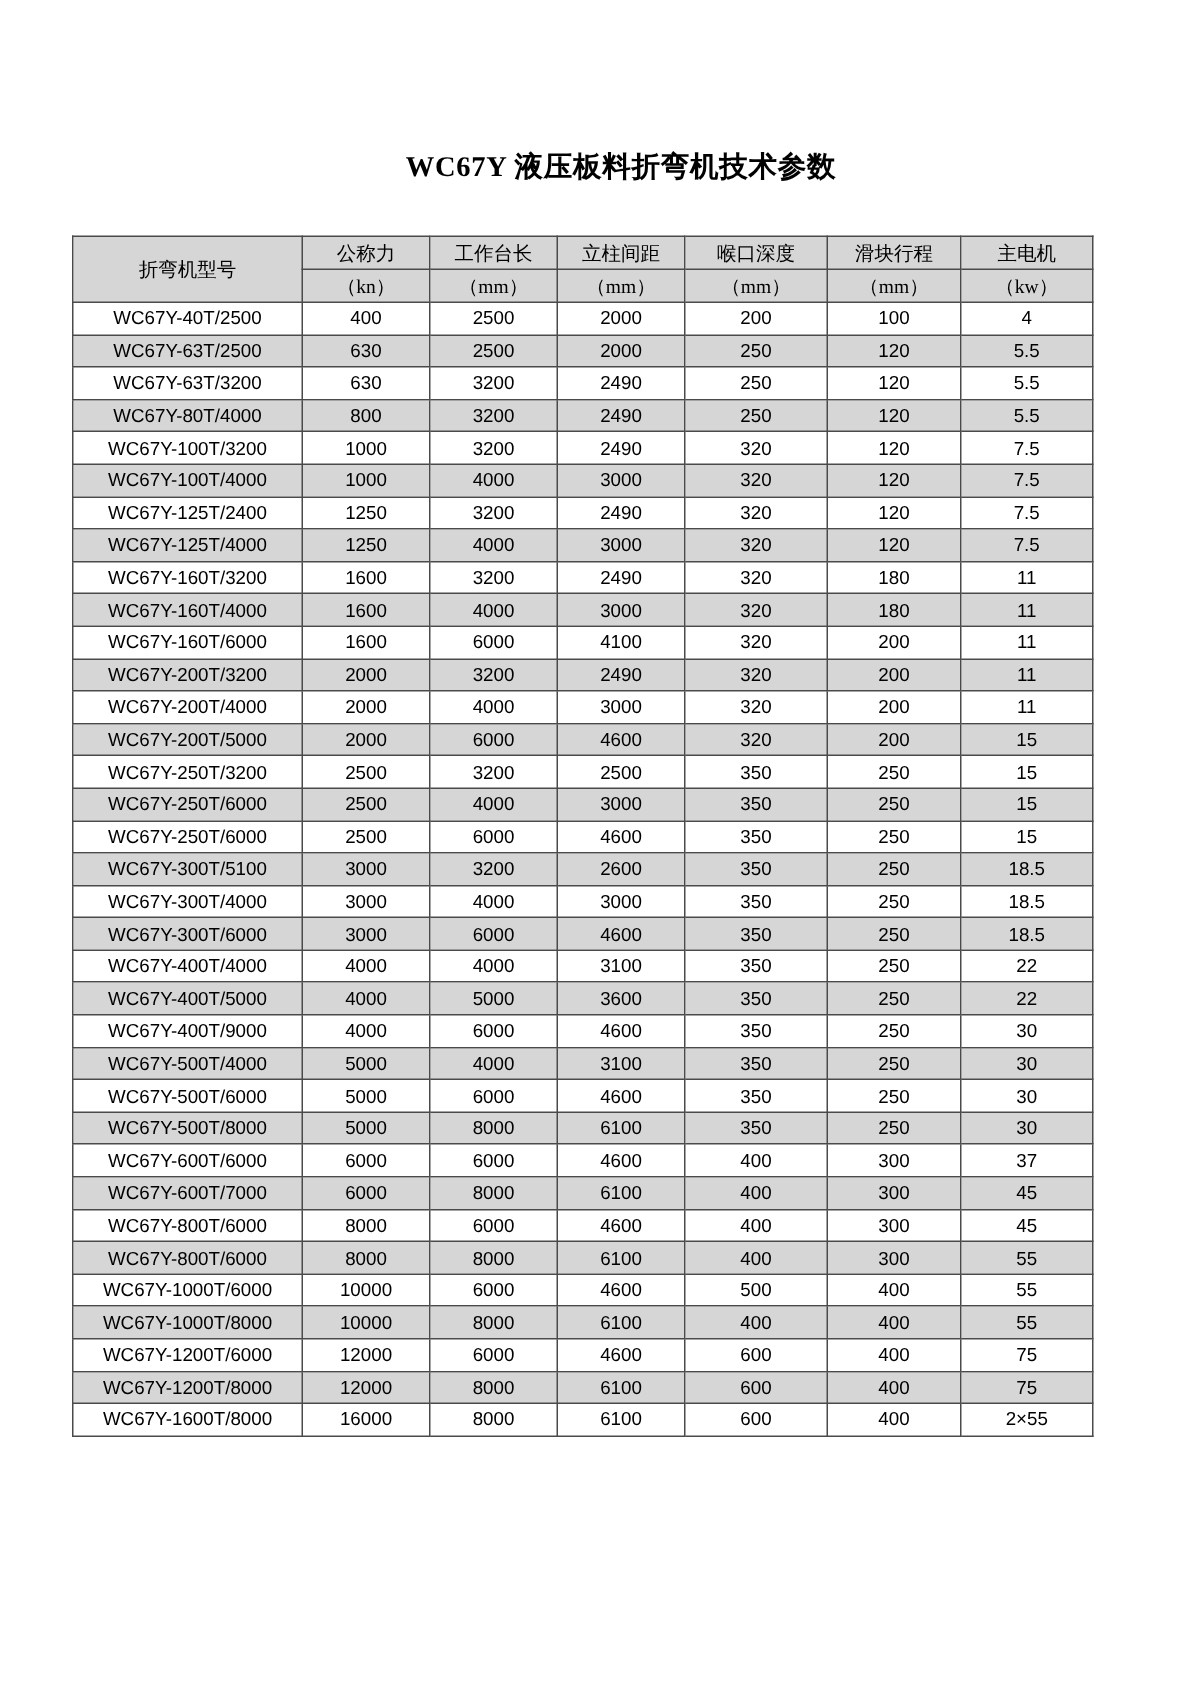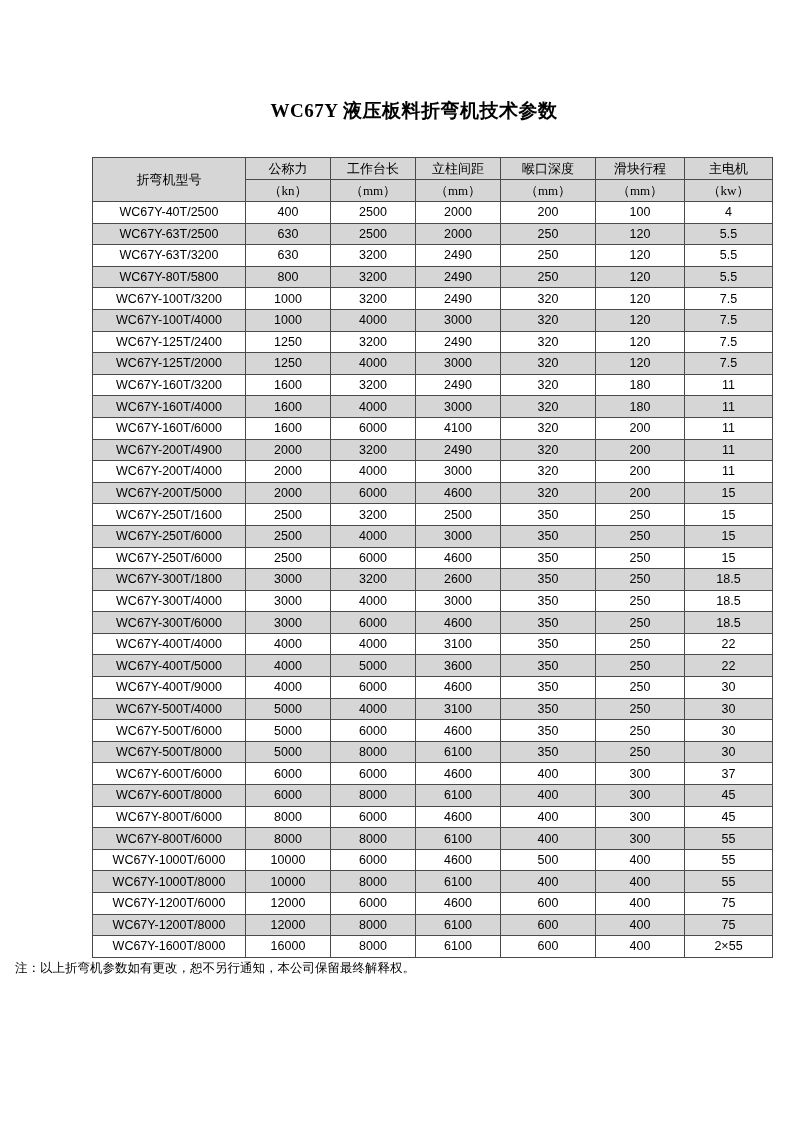--- a/index.html
+++ b/index.html
@@ -30,21 +30,20 @@
     padding-left: 14px;
   }
   table.params {
     position: absolute;
     left: 48px;
     top: 157px;
     width: 680px;
     height: 800px;
     border-collapse: collapse;
     table-layout: fixed;
-    margin-left: 44px;
   }
   table.params th,
   table.params td {
     border: 1px solid #4a4a4a;
     text-align: center;
     vertical-align: middle;
     padding: 0;
     overflow: hidden;
     white-space: nowrap;
   }
@@ -132,21 +131,21 @@
         <tr>
           <td>WC67Y-63T/3200</td>
           <td>630</td>
           <td>3200</td>
           <td>2490</td>
           <td>250</td>
           <td>120</td>
           <td>5.5</td>
         </tr>
         <tr>
-          <td>WC67Y-80T/5800</td>
+          <td>WC67Y-80T/4000</td>
           <td>800</td>
           <td>3200</td>
           <td>2490</td>
           <td>250</td>
           <td>120</td>
           <td>5.5</td>
         </tr>
         <tr>
           <td>WC67Y-100T/3200</td>
           <td>1000</td>
@@ -168,21 +167,21 @@
         <tr>
           <td>WC67Y-125T/2400</td>
           <td>1250</td>
           <td>3200</td>
           <td>2490</td>
           <td>320</td>
           <td>120</td>
           <td>7.5</td>
         </tr>
         <tr>
-          <td>WC67Y-125T/2000</td>
+          <td>WC67Y-125T/4000</td>
           <td>1250</td>
           <td>4000</td>
           <td>3000</td>
           <td>320</td>
           <td>120</td>
           <td>7.5</td>
         </tr>
         <tr>
           <td>WC67Y-160T/3200</td>
           <td>1600</td>
@@ -204,21 +203,21 @@
         <tr>
           <td>WC67Y-160T/6000</td>
           <td>1600</td>
           <td>6000</td>
           <td>4100</td>
           <td>320</td>
           <td>200</td>
           <td>11</td>
         </tr>
         <tr>
-          <td>WC67Y-200T/4900</td>
+          <td>WC67Y-200T/3200</td>
           <td>2000</td>
           <td>3200</td>
           <td>2490</td>
           <td>320</td>
           <td>200</td>
           <td>11</td>
         </tr>
         <tr>
           <td>WC67Y-200T/4000</td>
           <td>2000</td>
@@ -231,21 +230,21 @@
         <tr>
           <td>WC67Y-200T/5000</td>
           <td>2000</td>
           <td>6000</td>
           <td>4600</td>
           <td>320</td>
           <td>200</td>
           <td>15</td>
         </tr>
         <tr>
-          <td>WC67Y-250T/1600</td>
+          <td>WC67Y-250T/3200</td>
           <td>2500</td>
           <td>3200</td>
           <td>2500</td>
           <td>350</td>
           <td>250</td>
           <td>15</td>
         </tr>
         <tr>
           <td>WC67Y-250T/6000</td>
           <td>2500</td>
@@ -258,21 +257,21 @@
         <tr>
           <td>WC67Y-250T/6000</td>
           <td>2500</td>
           <td>6000</td>
           <td>4600</td>
           <td>350</td>
           <td>250</td>
           <td>15</td>
         </tr>
         <tr>
-          <td>WC67Y-300T/1800</td>
+          <td>WC67Y-300T/5100</td>
           <td>3000</td>
           <td>3200</td>
           <td>2600</td>
           <td>350</td>
           <td>250</td>
           <td>18.5</td>
         </tr>
         <tr>
           <td>WC67Y-300T/4000</td>
           <td>3000</td>
@@ -348,21 +347,21 @@
         <tr>
           <td>WC67Y-600T/6000</td>
           <td>6000</td>
           <td>6000</td>
           <td>4600</td>
           <td>400</td>
           <td>300</td>
           <td>37</td>
         </tr>
         <tr>
-          <td>WC67Y-600T/8000</td>
+          <td>WC67Y-600T/7000</td>
           <td>6000</td>
           <td>8000</td>
           <td>6100</td>
           <td>400</td>
           <td>300</td>
           <td>45</td>
         </tr>
         <tr>
           <td>WC67Y-800T/6000</td>
           <td>8000</td>
@@ -422,15 +421,14 @@
           <td>16000</td>
           <td>8000</td>
           <td>6100</td>
           <td>600</td>
           <td>400</td>
           <td>2×55</td>
         </tr>
       </tbody>
   </table>
 
-  <div class="note"><span>注：</span><span>以上折弯机参数如有更改，恕不另行通知，本公司保留最终解释权。</span></div>
 
 </div>
 
 </body></html>

